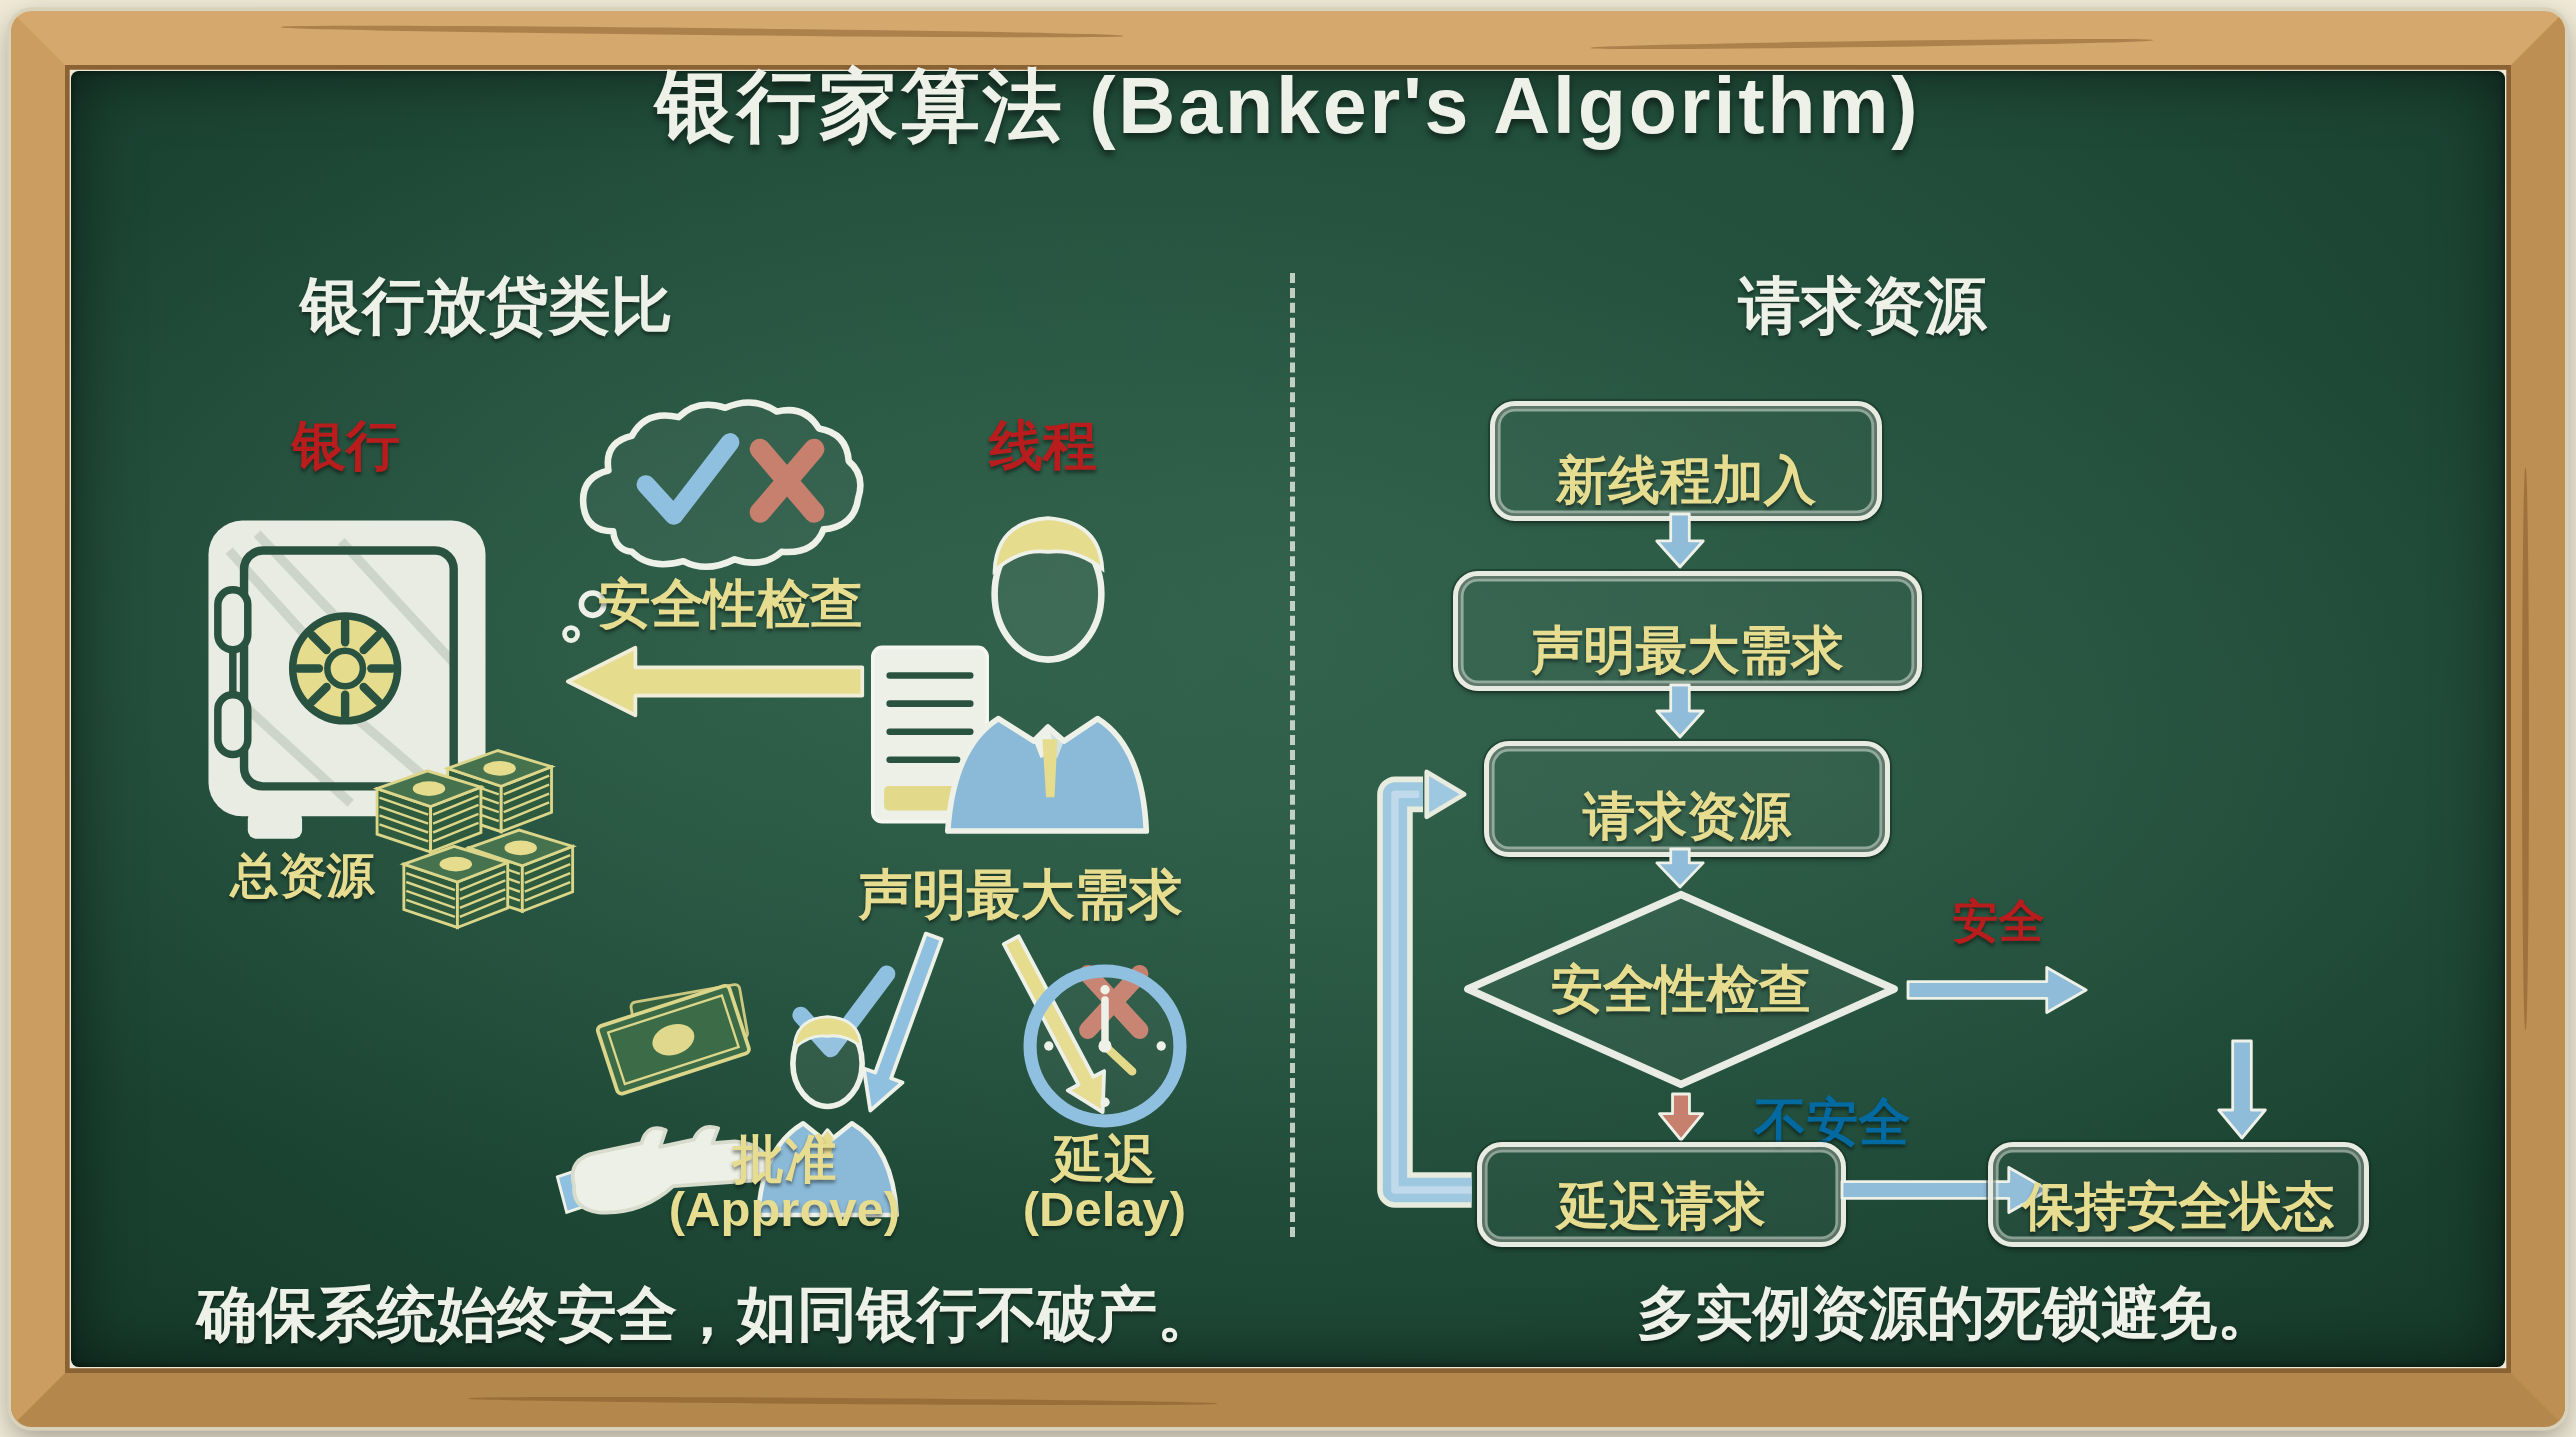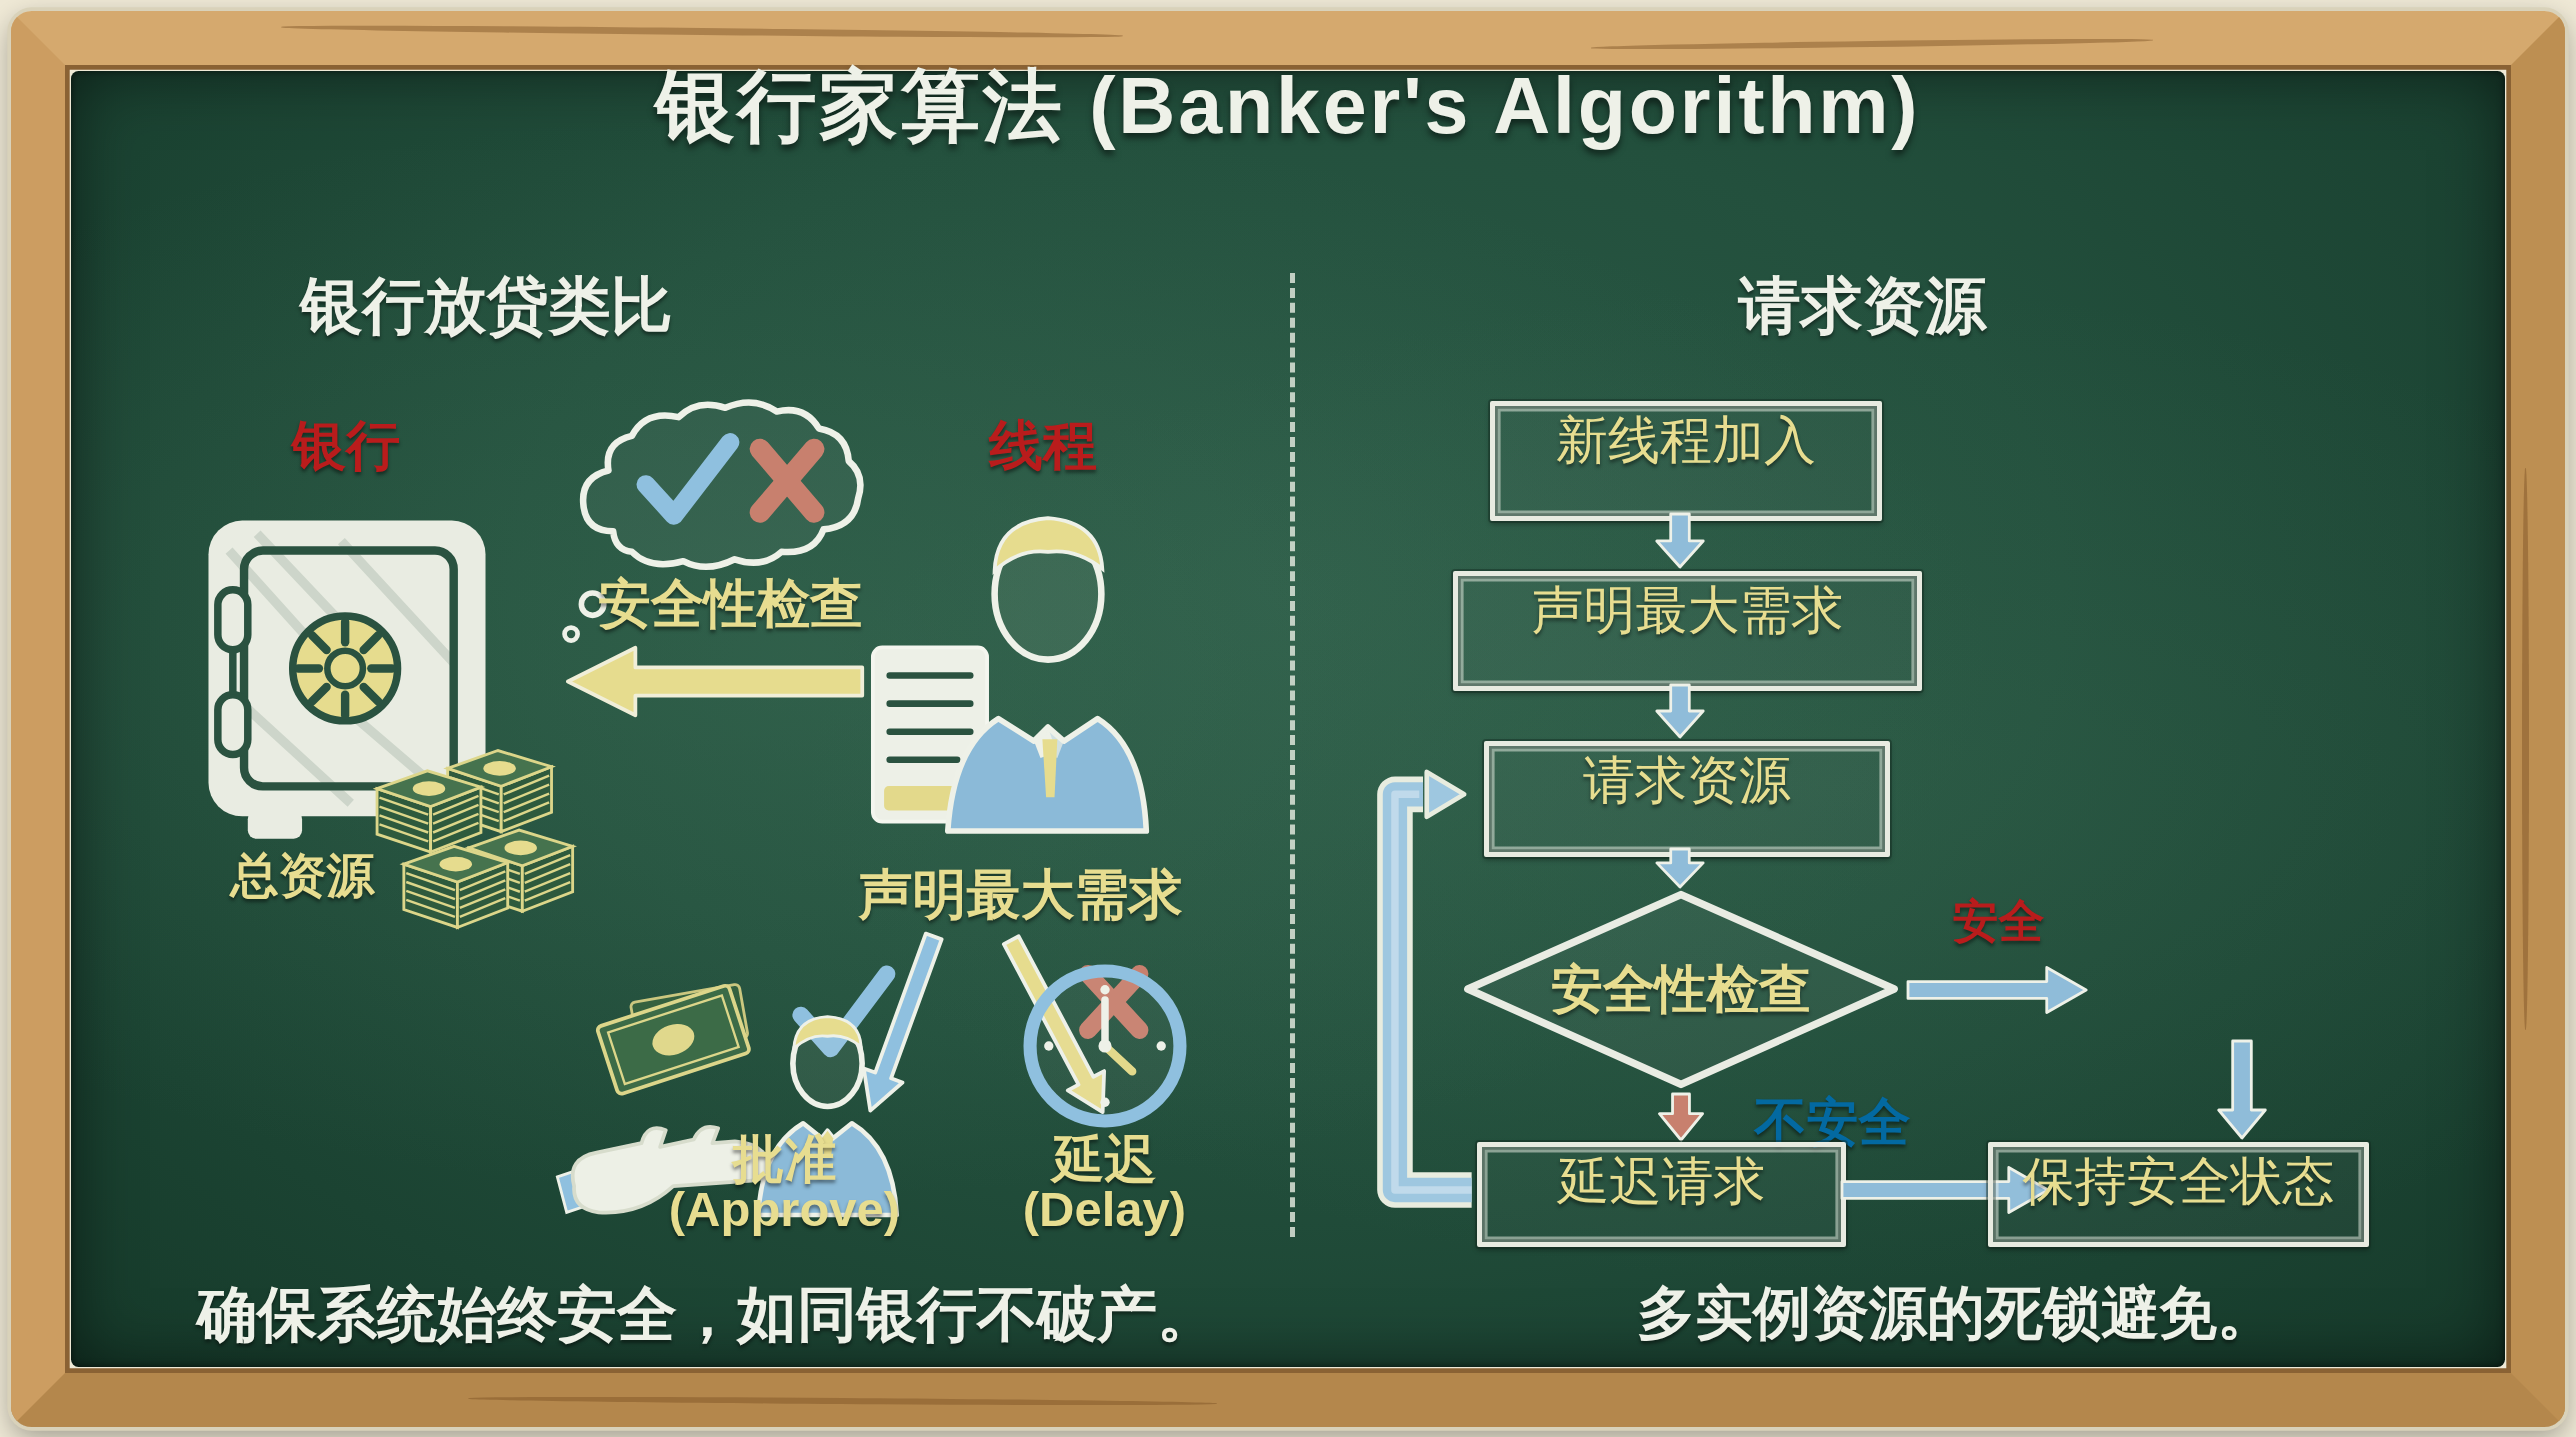--- a/index.html
+++ b/index.html
@@ -25,26 +25,26 @@
          box-shadow:inset 0 0 66px rgba(0,0,0,.5), inset 0 0 7.5px rgba(0,0,0,.6);}
   
   .chalk{position:absolute;text-align:center;font-weight:bold;
          text-shadow:0 2.8px 3.7px rgba(0,0,0,.45);}
   .white{color:#eef1e8;} .yellow{color:#e7dd90;} .blue{color:#b91c1c;} .red{color:#0369a1;}
   .title{left:0;right:0;top:54px;font-size:79px;letter-spacing:2.8px;
          text-shadow:0 4.7px 6.6px rgba(0,0,0,.5);text-align:center;}
   .divider{position:absolute;left:1290px;top:273px;height:964px;width:0;
            border-left:5.6px dashed rgba(230,236,226,.85);opacity:.95;}
   
-  .fnode{position:absolute;display:flex;align-items:flex-start;justify-content:center;
-         border:5.6px solid #e8ebe1;border-radius:2px;
+  .fnode{position:absolute;display:flex;align-items:flex-end;justify-content:center;
+         border:5.6px solid #e8ebe1;border-radius:25px;
          background:rgba(255,255,255,.035);
          box-shadow:0 0 0 1.9px rgba(20,45,34,.45), inset 0 0 0 2.8px rgba(20,45,34,.4),
                     inset 0 0 0 5.6px rgba(238,241,232,.5), 0 2.8px 5.6px rgba(0,0,0,.35);
-         font-weight:normal;color:#e7dd90;font-size:52px;
+         font-weight:bold;color:#e7dd90;font-size:52px;
          text-shadow:0 2.8px 3.7px rgba(0,0,0,.45);}
   .dlabel{position:absolute;display:flex;align-items:center;justify-content:center;
           font-weight:bold;color:#e7dd90;font-size:52px;text-shadow:0 2.8px 3.7px rgba(0,0,0,.45);}
   svg{position:absolute;overflow:visible;}
 </style>
 </head>
 <body>
 
 <div class="stage">
   <div class="frame"></div>

